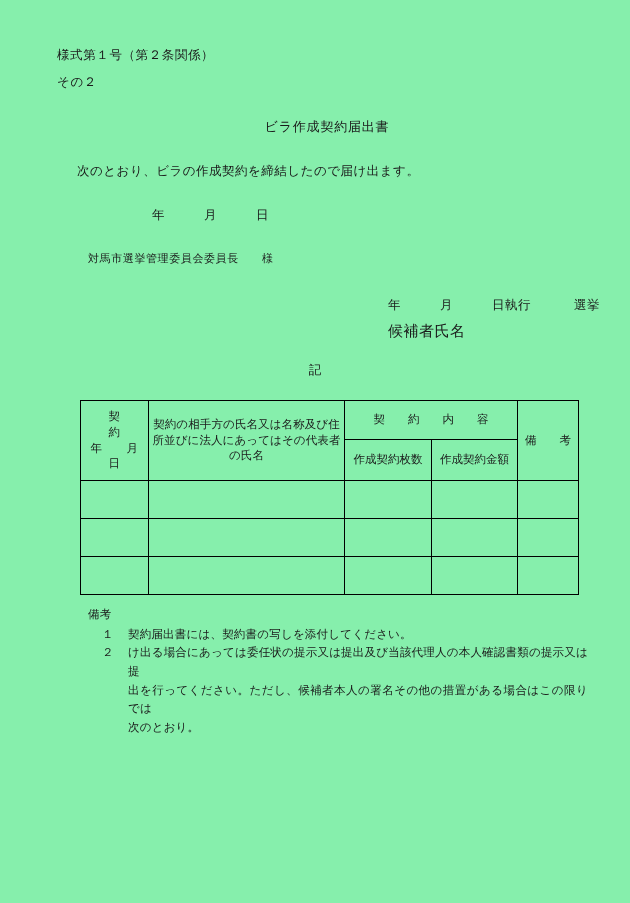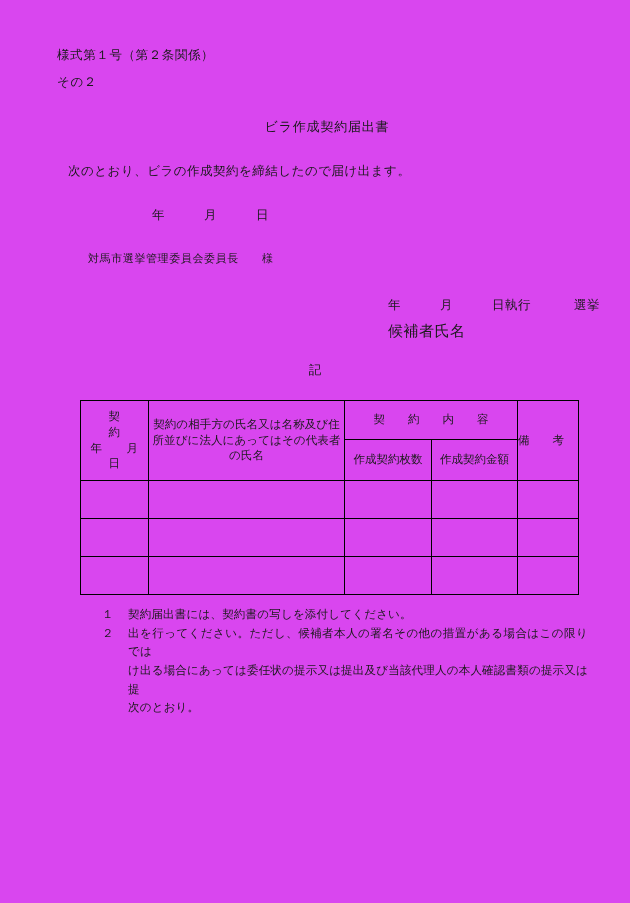--- a/index.html
+++ b/index.html
@@ -10,21 +10,21 @@
   }
   body {
     font-family: "Liberation Serif", "DejaVu Serif", serif;
     color: #1a1a1a;
     -webkit-font-smoothing: antialiased;
   }
   .page {
     position: relative;
     width: 630px;
     height: 903px;
-    background: #d946ef;
+    background: #86efac;
     overflow: hidden;
   }
 
   
   .form-no {
     position: absolute;
     left: 57px;
     top: 47px;
     font-size: 12.5px;
     letter-spacing: 0.6px;
@@ -46,21 +46,21 @@
     top: 118px;
     width: 630px;
     text-align: center;
     font-size: 13px;
     letter-spacing: 0.8px;
   }
 
   
   .intro {
     position: absolute;
-    left: 68px;
+    left: 77px;
     top: 163px;
     font-size: 12.5px;
     letter-spacing: 0.5px;
     white-space: nowrap;
   }
 
   
   .date-line {
     position: absolute;
     left: 152px;
@@ -159,20 +159,21 @@
   }
   .hdr-naiyou {
     height: 38px;
     text-align: center;
   }
   .hdr-sub {
     height: 40px;
     text-align: center;
   }
   .hdr-bikou {
+    text-align: center;
   }
   .data-row td {
     height: 37px;
   }
 
   
   .notes {
     position: absolute;
     left: 88px;
     top: 605px;
@@ -269,29 +270,30 @@
           <td class="cell-pad"></td>
           <td class="cell-pad"></td>
           <td class="cell-pad"></td>
           <td class="cell-pad"></td>
         </tr>
       </tbody>
     </table>
   </div>
 
   <div class="notes">
+    <div class="notes-title">備考</div>
 
     <div class="note-item">
       <span class="note-num">１</span>
       <span class="note-body">契約届出書には、契約書の写しを添付してください。</span>
     </div>
 
     <div class="note-item">
       <span class="note-num">２</span>
       <span class="note-body">
+        <span class="cont">け出る場合にあっては委任状の提示又は提出及び当該代理人の本人確認書類の提示又は提</span>
         <span class="cont">出を行ってください。ただし、候補者本人の署名その他の措置がある場合はこの限りでは</span>
-        <span class="cont">け出る場合にあっては委任状の提示又は提出及び当該代理人の本人確認書類の提示又は提</span>
         <span class="cont">次のとおり。</span>
       </span>
     </div>
   </div>
 
 </div>
 
 </body></html>

